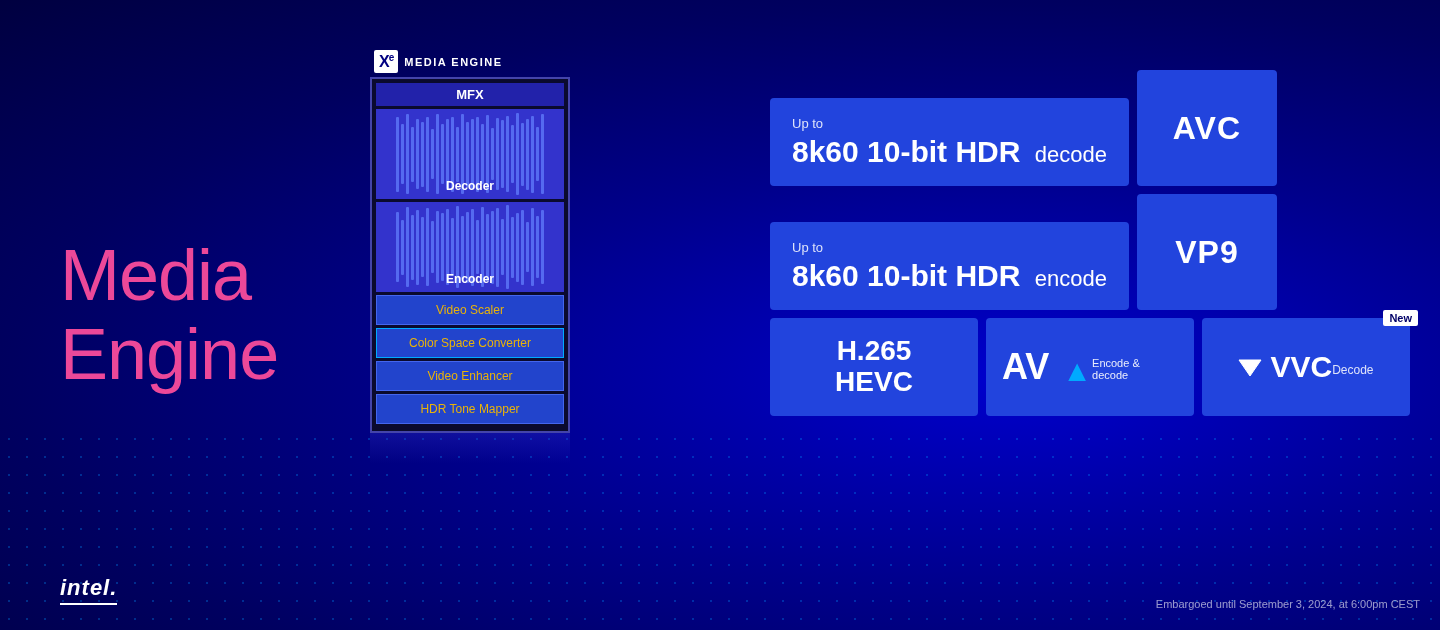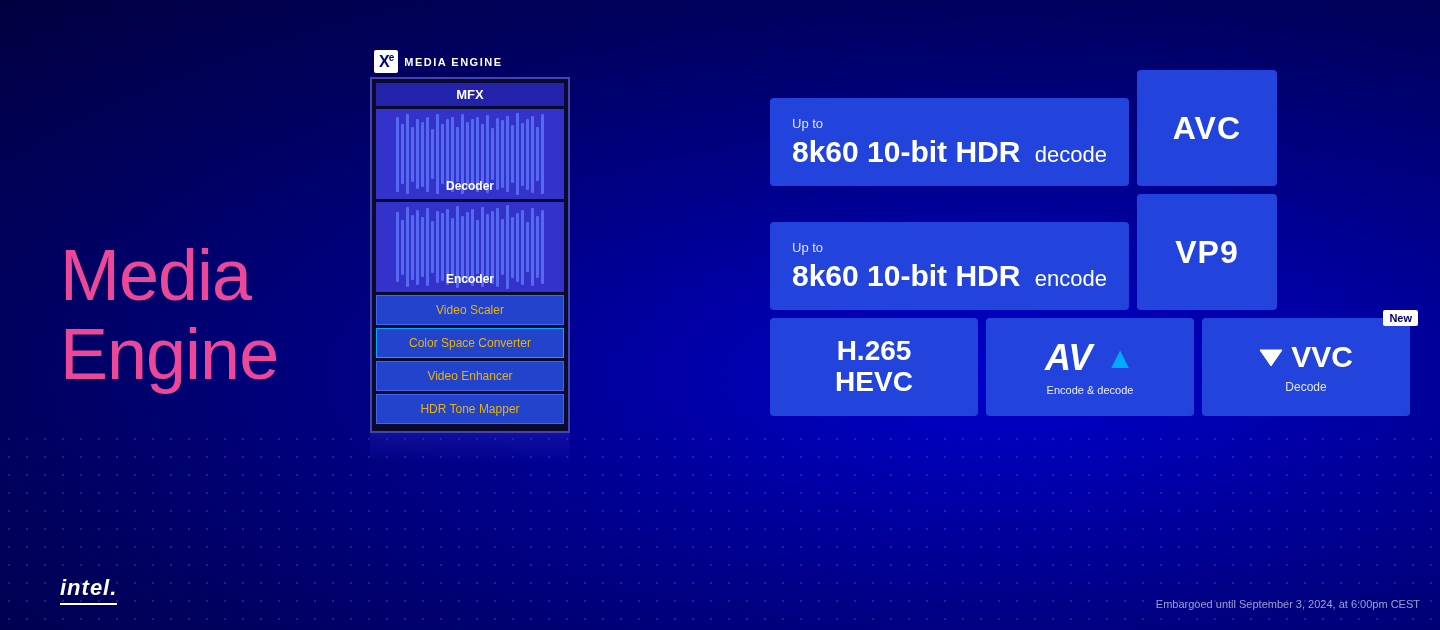--- a/index.html
+++ b/index.html
@@ -244,44 +244,43 @@
     .card-label-big span.normal {
       font-weight: 400;
       font-size: 24px;
     }
 
     .card-bottom {
       background: #2244dd;
       border-radius: 4px;
       color: white;
       display: flex;
-      flex-direction: column;
+      flex-direction: row;
       align-items: center;
       justify-content: center;
       padding: 18px 16px;
       flex: 1;
     }
 
     .hevc-text {
       font-size: 28px;
       font-weight: bold;
       line-height: 1.1;
       text-align: center;
     }
 
     .av1-logo {
       font-size: 36px;
       font-weight: bold;
       text-align: center;
       color: white;
       display: flex;
-      align-items: center;
+      align-items: flex-end;
       justify-content: center;
       gap: 13px;
-      font-style: italic;
     }
 
     .vvc-area {
       position: relative;
     }
 
     .new-badge {
       position: absolute;
       top: -8px;
       right: -8px;

